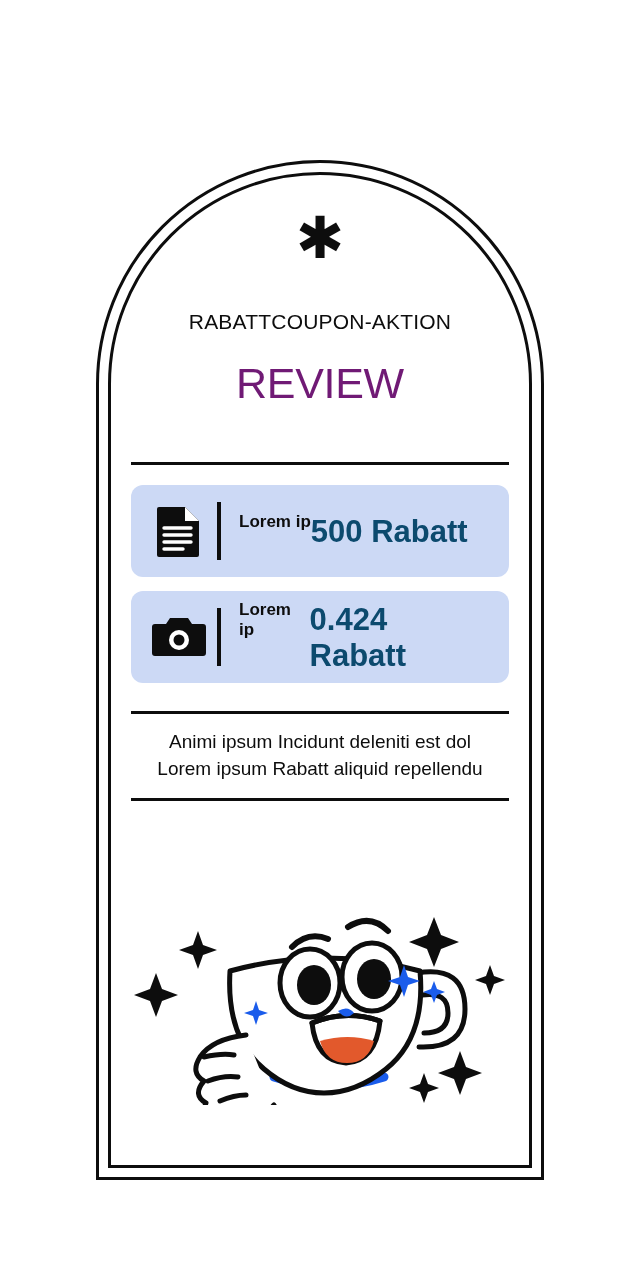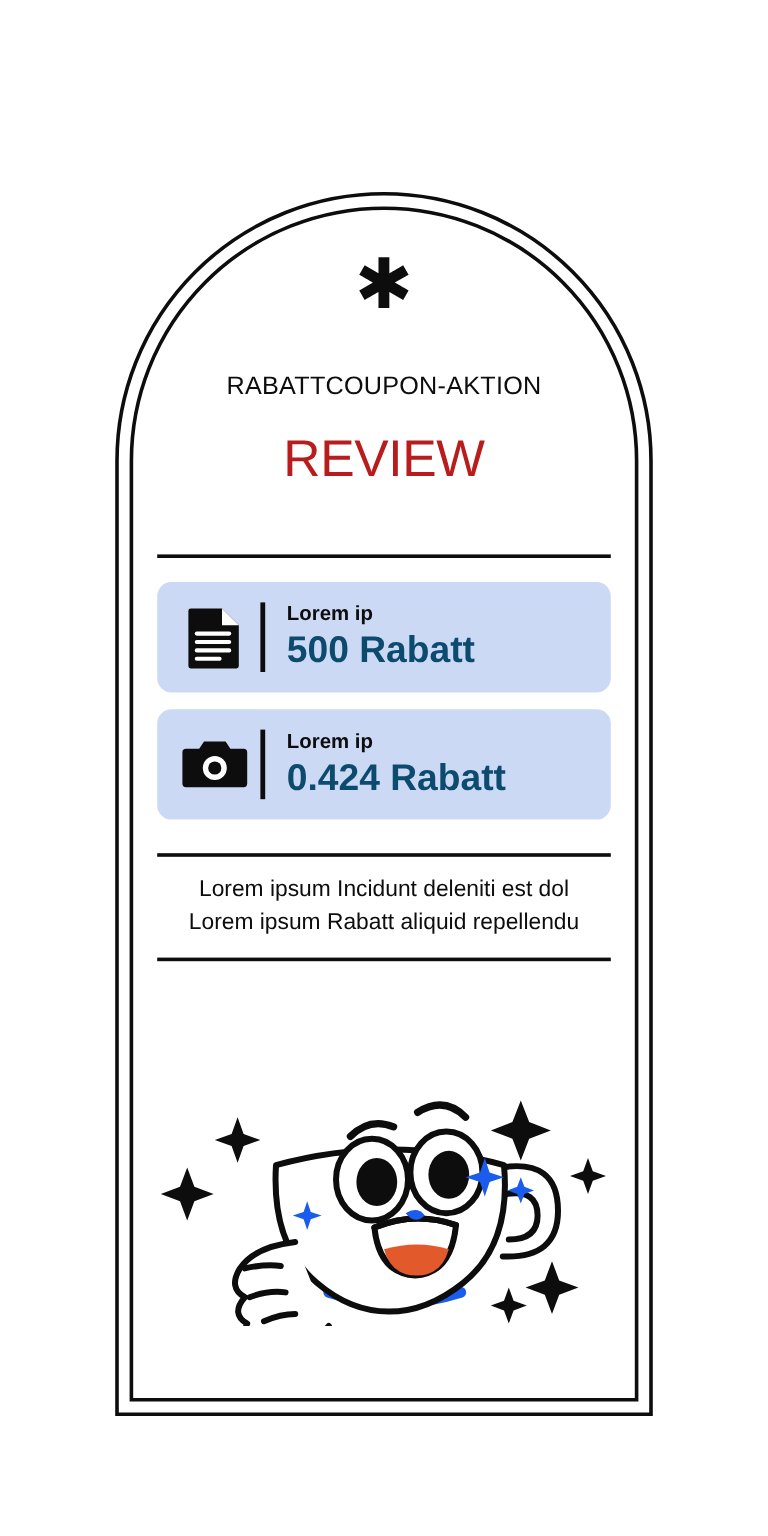--- a/index.html
+++ b/index.html
@@ -78,21 +78,21 @@
     font-size: 21px;
     letter-spacing: 0.2px;
     color: #0d0d0d;
   }
 
   .headline {
     margin-top: 26px;
     font-size: 43px;
     line-height: 46px;
     text-align: center;
-    color: #b91c1c;
+    color: #701a75;
     font-weight: 400;
     letter-spacing: -0.3px;
     width: 100%;
   }
 
   .rule {
     width: 378px;
     height: 3px;
     background: #0d0d0d;
     margin: 0;
@@ -132,21 +132,20 @@
   .offer-divider {
     width: 4px;
     height: 58px;
     background: #0d0d0d;
     margin: 0 18px 0 10px;
     flex: 0 0 4px;
   }
 
   .offer-text {
     display: flex;
-    flex-direction: column;
     justify-content: flex-end;
   }
 
   .offer-label {
     font-size: 17px;
     font-weight: bold;
     color: #0d0d0d;
     line-height: 20px;
   }
 
@@ -231,21 +230,21 @@
           <span class="offer-label">Lorem ip</span>
           <span class="offer-value">0.424 Rabatt</span>
         </span>
       </div>
 
     </div>
 
     <div class="rule mid-rule"></div>
 
     <div class="fineprint">
-      <div>Lorem ipsum Incidunt deleniti est dol</div>
+      <div>Animi ipsum Incidunt deleniti est dol</div>
       <div>Lorem ipsum Rabatt aliquid repellendu</div>
     </div>
 
     <div class="rule bot-rule"></div>
 
     <div class="illustration">
       <svg width="372" height="250" viewBox="0 0 372 250" aria-hidden="true">
         <g fill="none" stroke="#0d0d0d" stroke-width="5" stroke-linecap="round" stroke-linejoin="round">
 
           <g fill="#0d0d0d" stroke="none">

